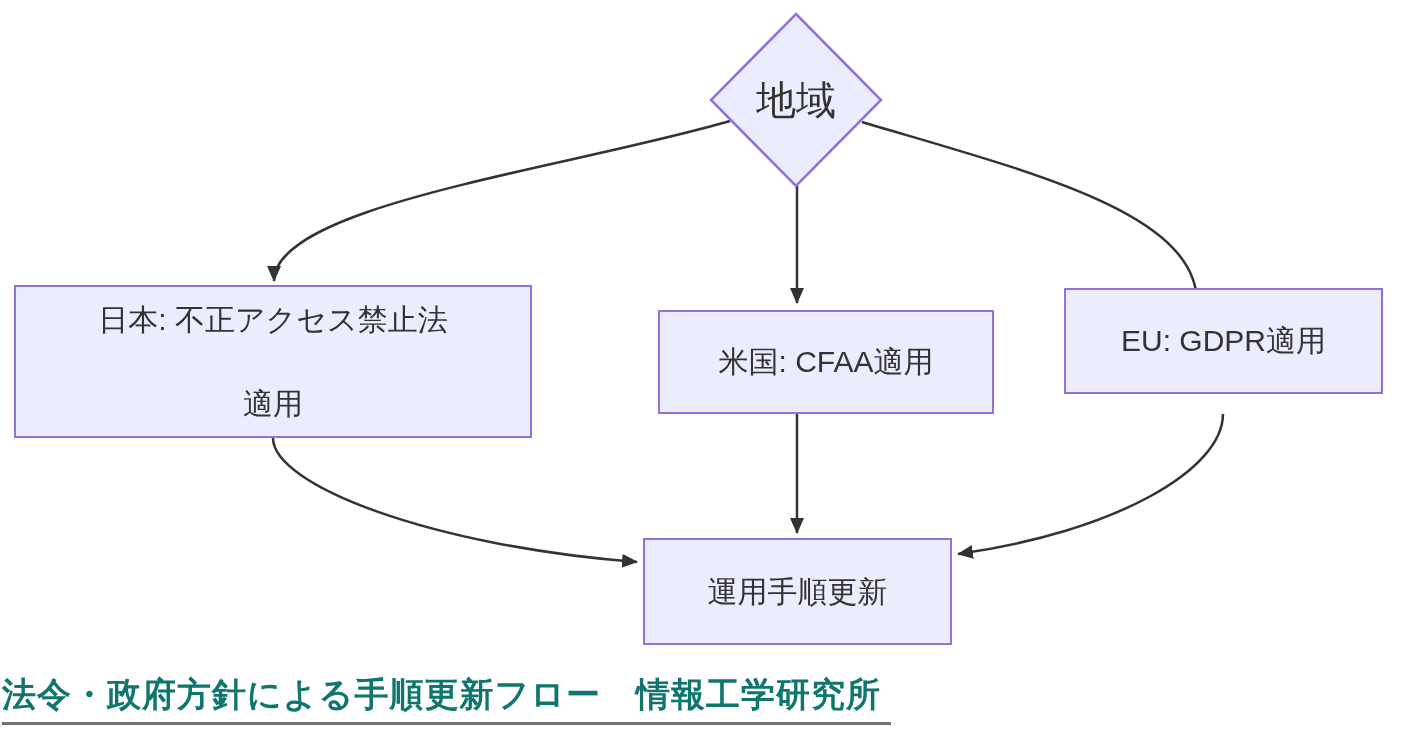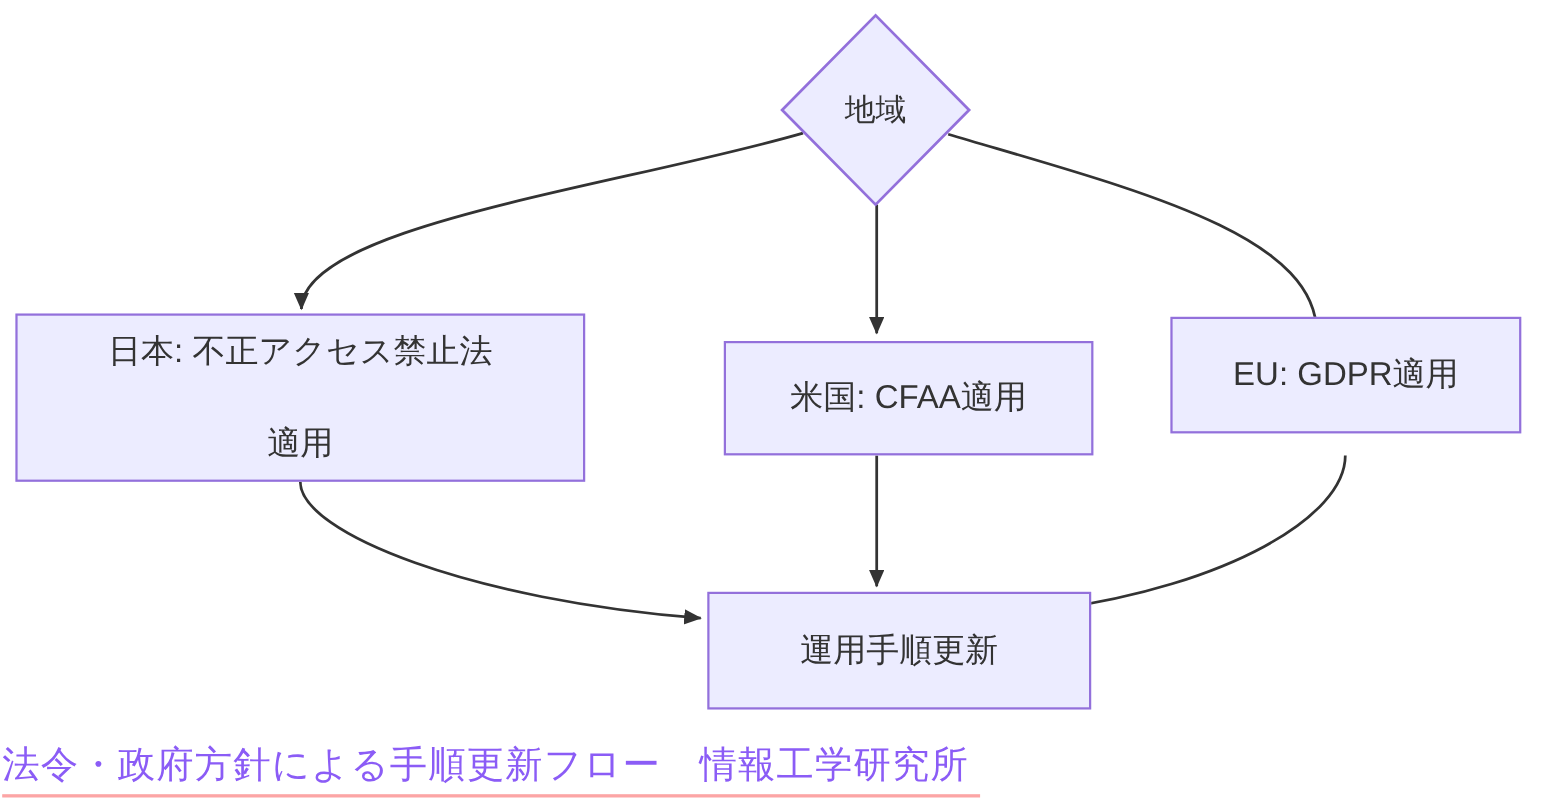--- a/index.html
+++ b/index.html
@@ -47,33 +47,33 @@
   }
 
   .decision-label {
     position: absolute;
     left: 711px; top: 14px;
     width: 170px; height: 172px;
     display: flex;
     align-items: center;
     justify-content: center;
     color: #333333;
-    font-size: 28px;
+    font-size: 40px;
   }
 
   .caption {
     position: absolute;
     left: 2px;
     top: 672px;
     font-size: 34px;
-    font-weight: 400;
-    color: #8b5cf6;
+    font-weight: 700;
+    color: #0f766e;
     letter-spacing: 1px;
     padding: 0 10px 4px 0;
-    border-bottom: 3px solid #fca5a5;
+    border-bottom: 3px solid #737373;
     white-space: nowrap;
   }
 </style>
 </head>
 <body>
 
 <div class="canvas">
 
   <svg class="diagram-layer" viewBox="0 0 1414 732" xmlns="http://www.w3.org/2000/svg">
     <defs>
@@ -100,19 +100,19 @@
   </div>
 
   <div class="node" style="left:658px; top:310px; width:336px; height:104px;">
     <div>米国: CFAA適用</div>
   </div>
 
   <div class="node" style="left:1064px; top:288px; width:319px; height:106px;">
     <div>EU: GDPR適用</div>
   </div>
 
-  <div class="node" style="left:643px; top:538px; width:349px; height:107px;">
+  <div class="node" style="left:643px; top:538px; width:309px; height:107px;">
     <div>運用手順更新</div>
   </div>
 
   <div class="caption">法令・政府方針による手順更新フロー　情報工学研究所</div>
 
 </div>
 
 </body></html>

